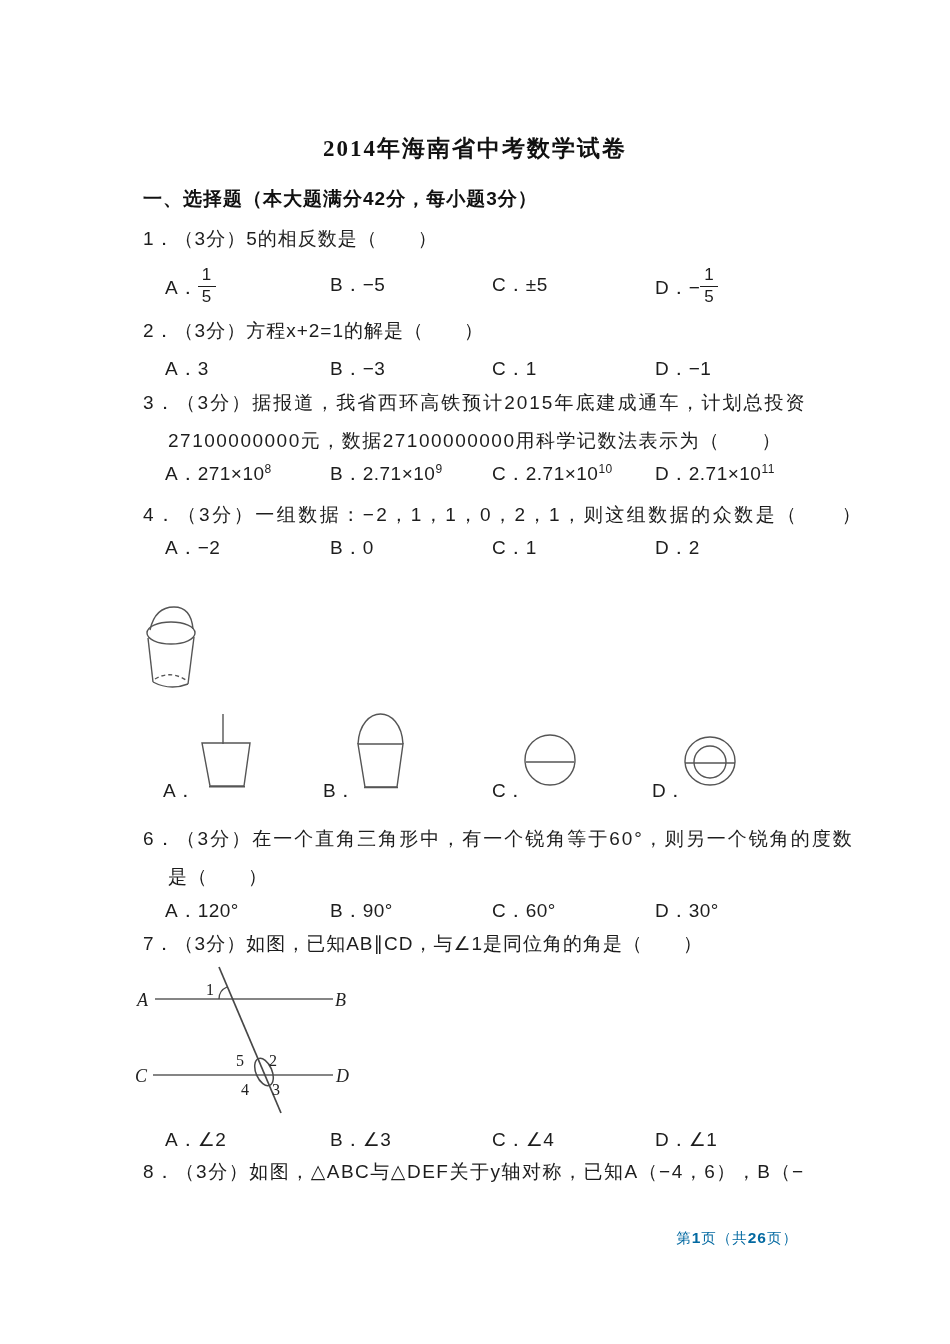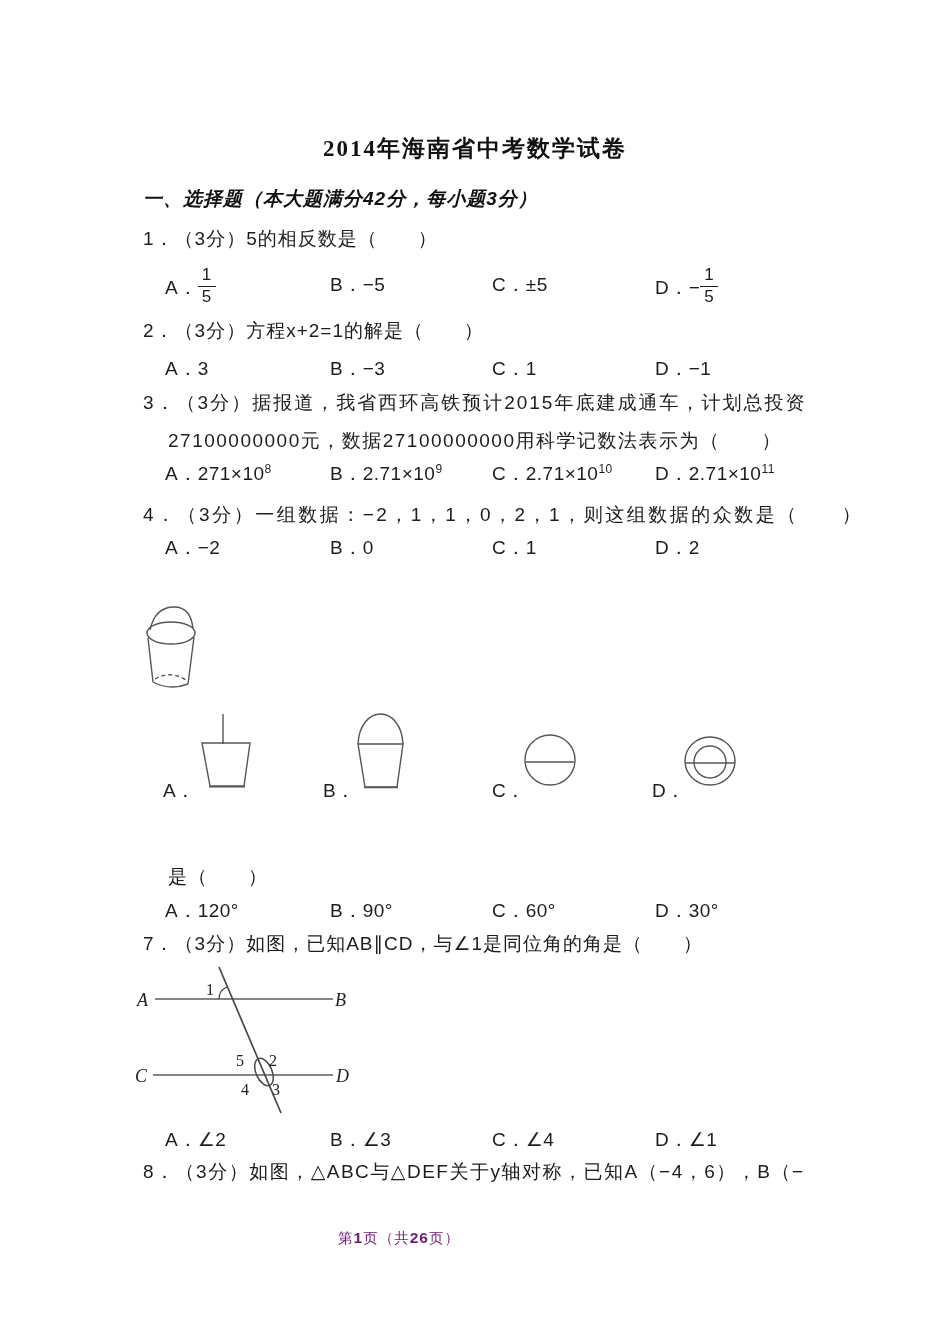--- a/index.html
+++ b/index.html
@@ -13,40 +13,39 @@
   }
   .abs{position:absolute;}
   .title{
     left:0;top:133px;width:950px;text-align:center;
     font-size:23px;font-weight:bold;letter-spacing:2px;color:#111;font-family:Liberation Serif, serif;
   }
   .section-heading{
     left:143px;top:186px;
     font-size:19px;font-weight:bold;letter-spacing:1px;color:#111;
     white-space:nowrap;
-    font-style:italic;
   }
   .stem{font-size:19px;letter-spacing:1px;white-space:nowrap;color:#1d1d1d;}
   .ls15{letter-spacing:1.5px;}
   .ls2{letter-spacing:2px;}
   .ls25{letter-spacing:2.5px;}
   .optrow{left:0;top:0;width:950px;height:30px;}
   .opt{position:absolute;top:0;font-size:19px;letter-spacing:0.5px;white-space:nowrap;color:#1d1d1d;}
   .o1{left:165px;}.o2{left:330px;}.o3{left:492px;}.o4{left:655px;}
   .frac{
     display:inline-block;vertical-align:middle;text-align:center;
     font-size:17px;line-height:1.1;margin-top:-6px;
   }
   .frac .num{display:block;border-bottom:1.5px solid #1d1d1d;padding:0 4px 1px;}
   .frac .den{display:block;padding-top:1px;}
   sup{font-size:12px;line-height:0;}
   .figlabel{font-size:19px;color:#1d1d1d;white-space:nowrap;}
   .footer{
-    left:0;top:1229px;width:798px;text-align:center;
-    font-size:14.5px;color:#701a75;letter-spacing:1px;
+    left:0;top:1229px;width:798px;text-align:right;
+    font-size:14.5px;color:#0369a1;letter-spacing:1px;
   }
   .footer b{font-size:15.5px;}
   svg{display:block;}
   svg .stroke{fill:none;stroke:#555;stroke-width:1.4;}
   svg text{font-family:"Liberation Serif","DejaVu Serif",serif;fill:#222;}
   svg text.it{font-style:italic;}
 </style>
 </head>
 <body>
 
@@ -118,20 +117,21 @@
       <ellipse class="stroke" cx="710" cy="61" rx="25" ry="24"></ellipse>
       <ellipse class="stroke" cx="710" cy="62" rx="16" ry="16"></ellipse>
       <path class="stroke" d="M 685 63 H 735" stroke-width="2.2"></path>
     </g>
   </svg>
   <span class="abs figlabel" style="left:163px;top:778px;">A．</span>
   <span class="abs figlabel" style="left:323px;top:778px;">B．</span>
   <span class="abs figlabel" style="left:492px;top:778px;">C．</span>
   <span class="abs figlabel" style="left:652px;top:778px;">D．</span>
 
+  <div class="abs stem ls2" style="left:143px;top:826px;">6．（3分）在一个直角三角形中，有一个锐角等于60°，则另一个锐角的度数</div>
   <div class="abs stem" style="left:168px;top:864px;">是（　　）</div>
   <div class="abs optrow" style="top:898px;">
     <span class="opt o1">A．120°</span>
     <span class="opt o2">B．90°</span>
     <span class="opt o3">C．60°</span>
     <span class="opt o4">D．30°</span>
   </div>
 
   <div class="abs stem" style="left:143px;top:931px;">7．（3分）如图，已知AB∥CD，与∠1是同位角的角是（　　）</div>
 

